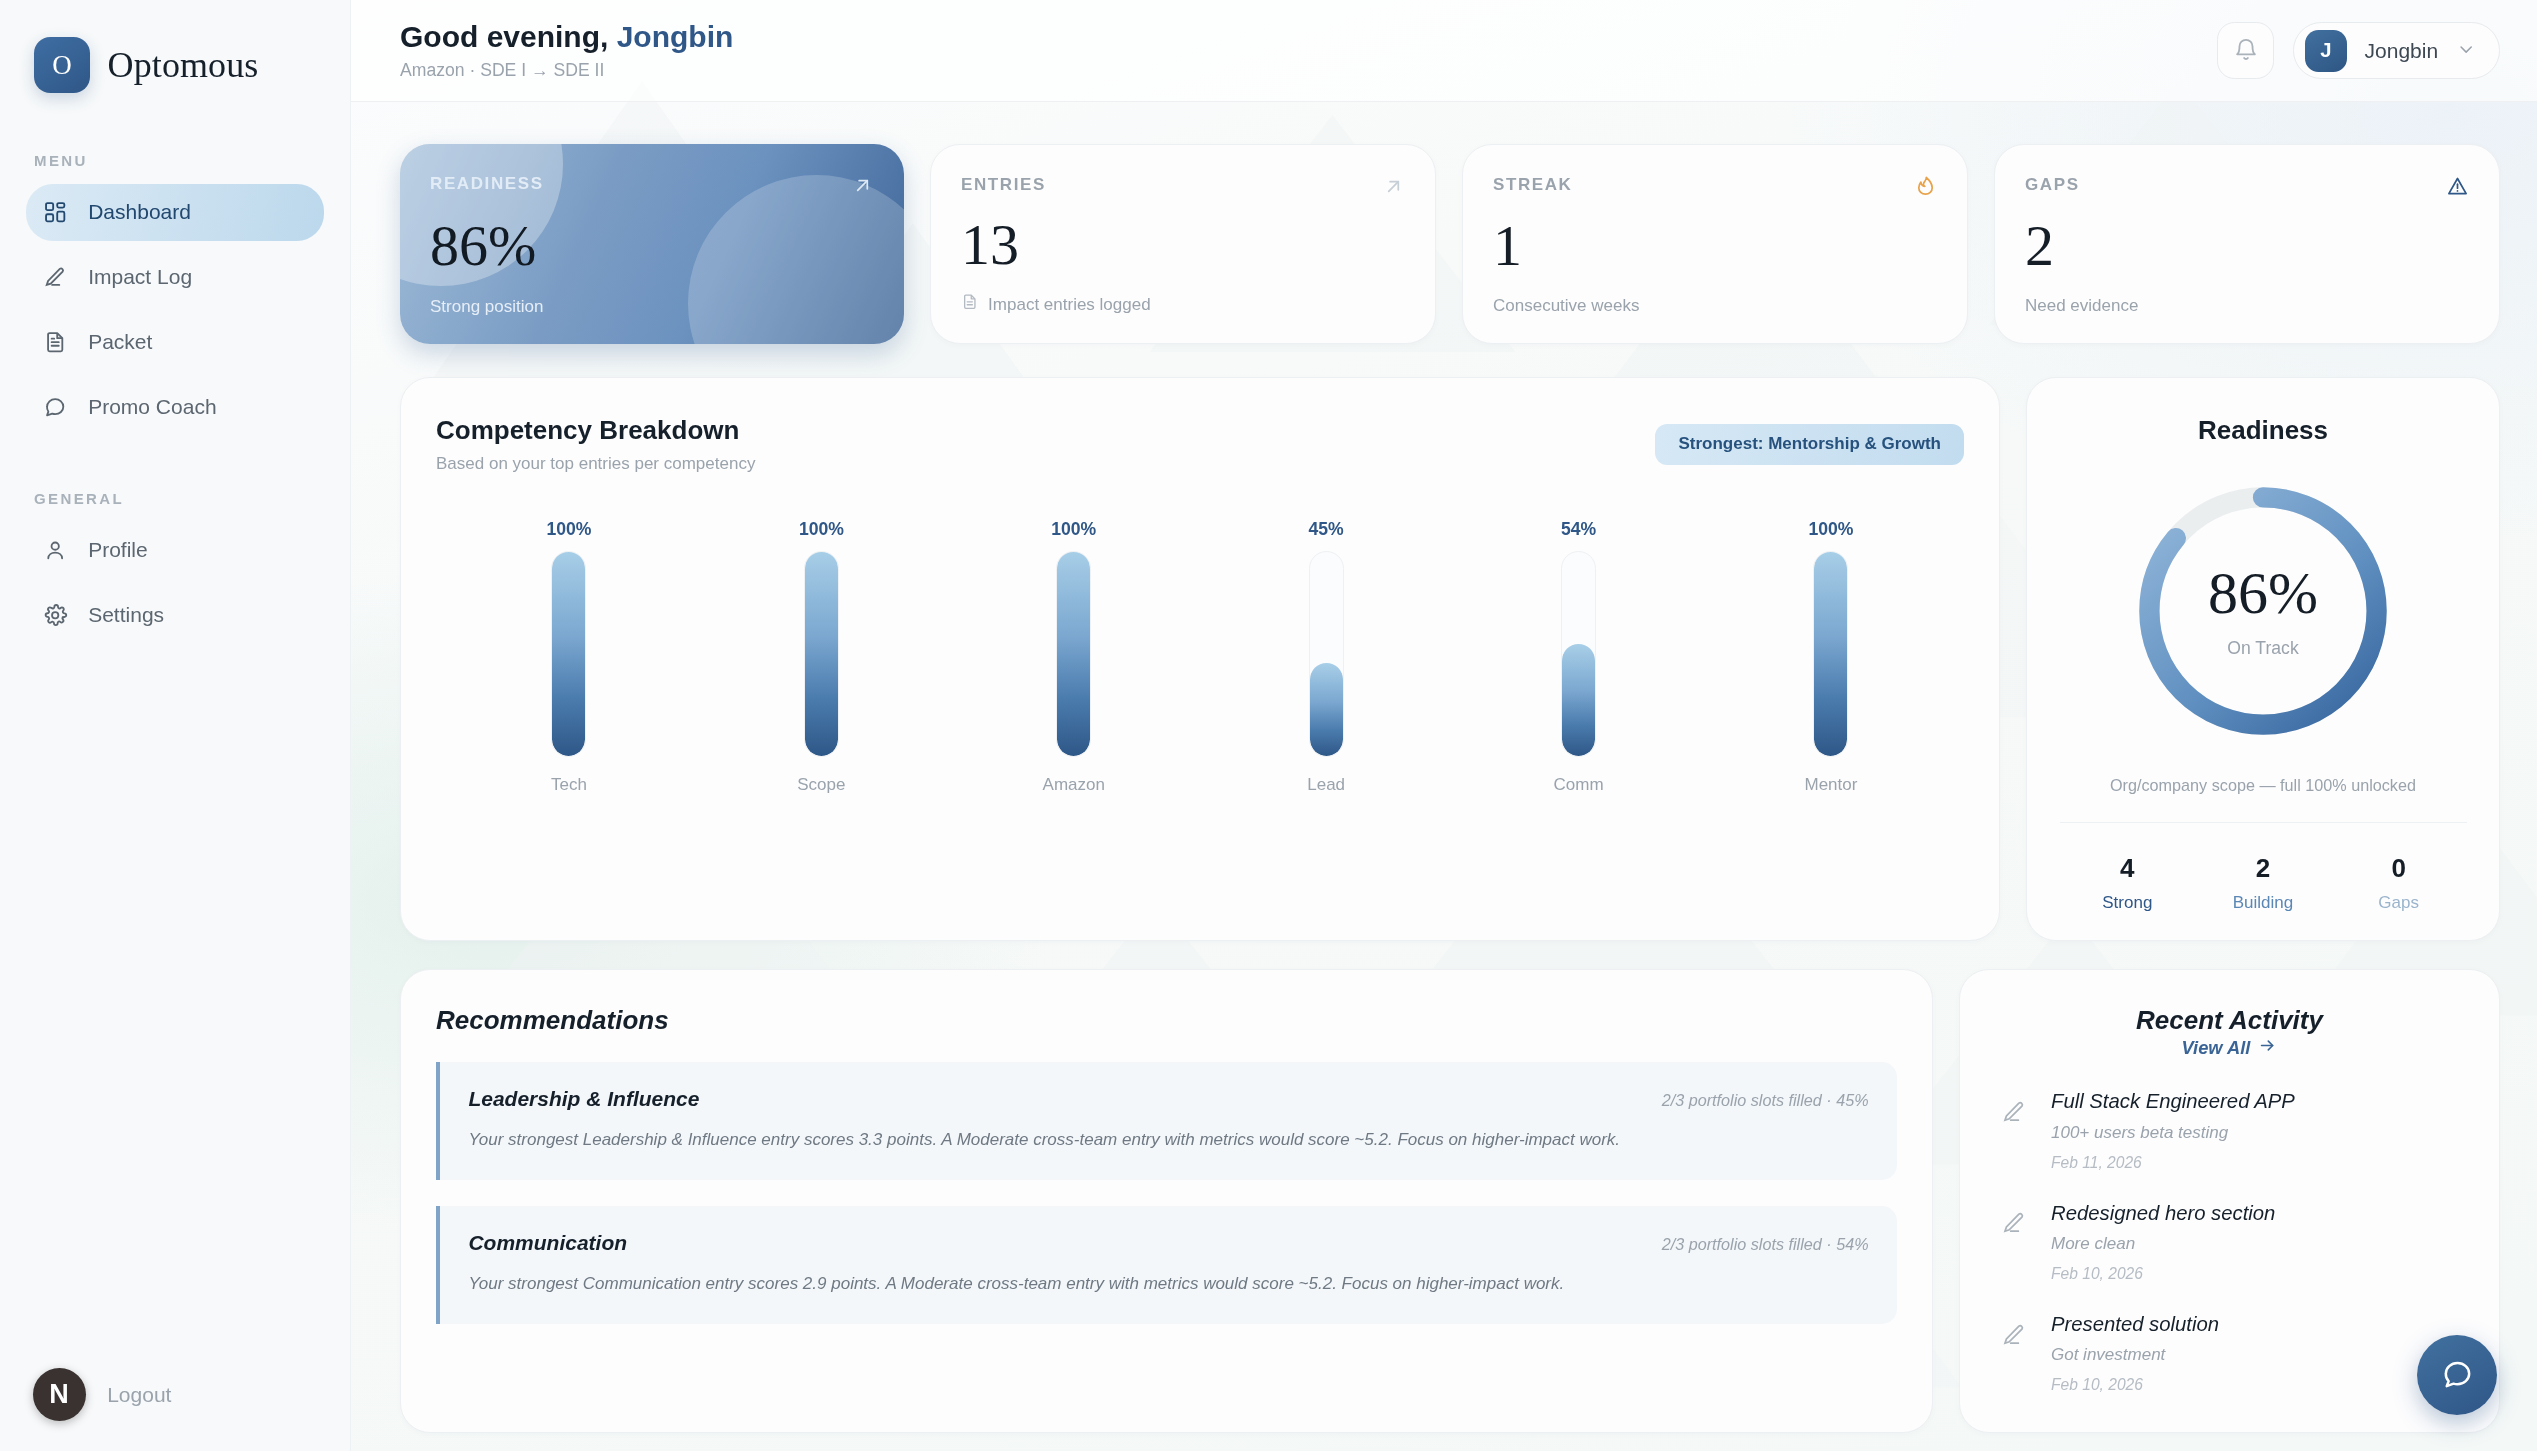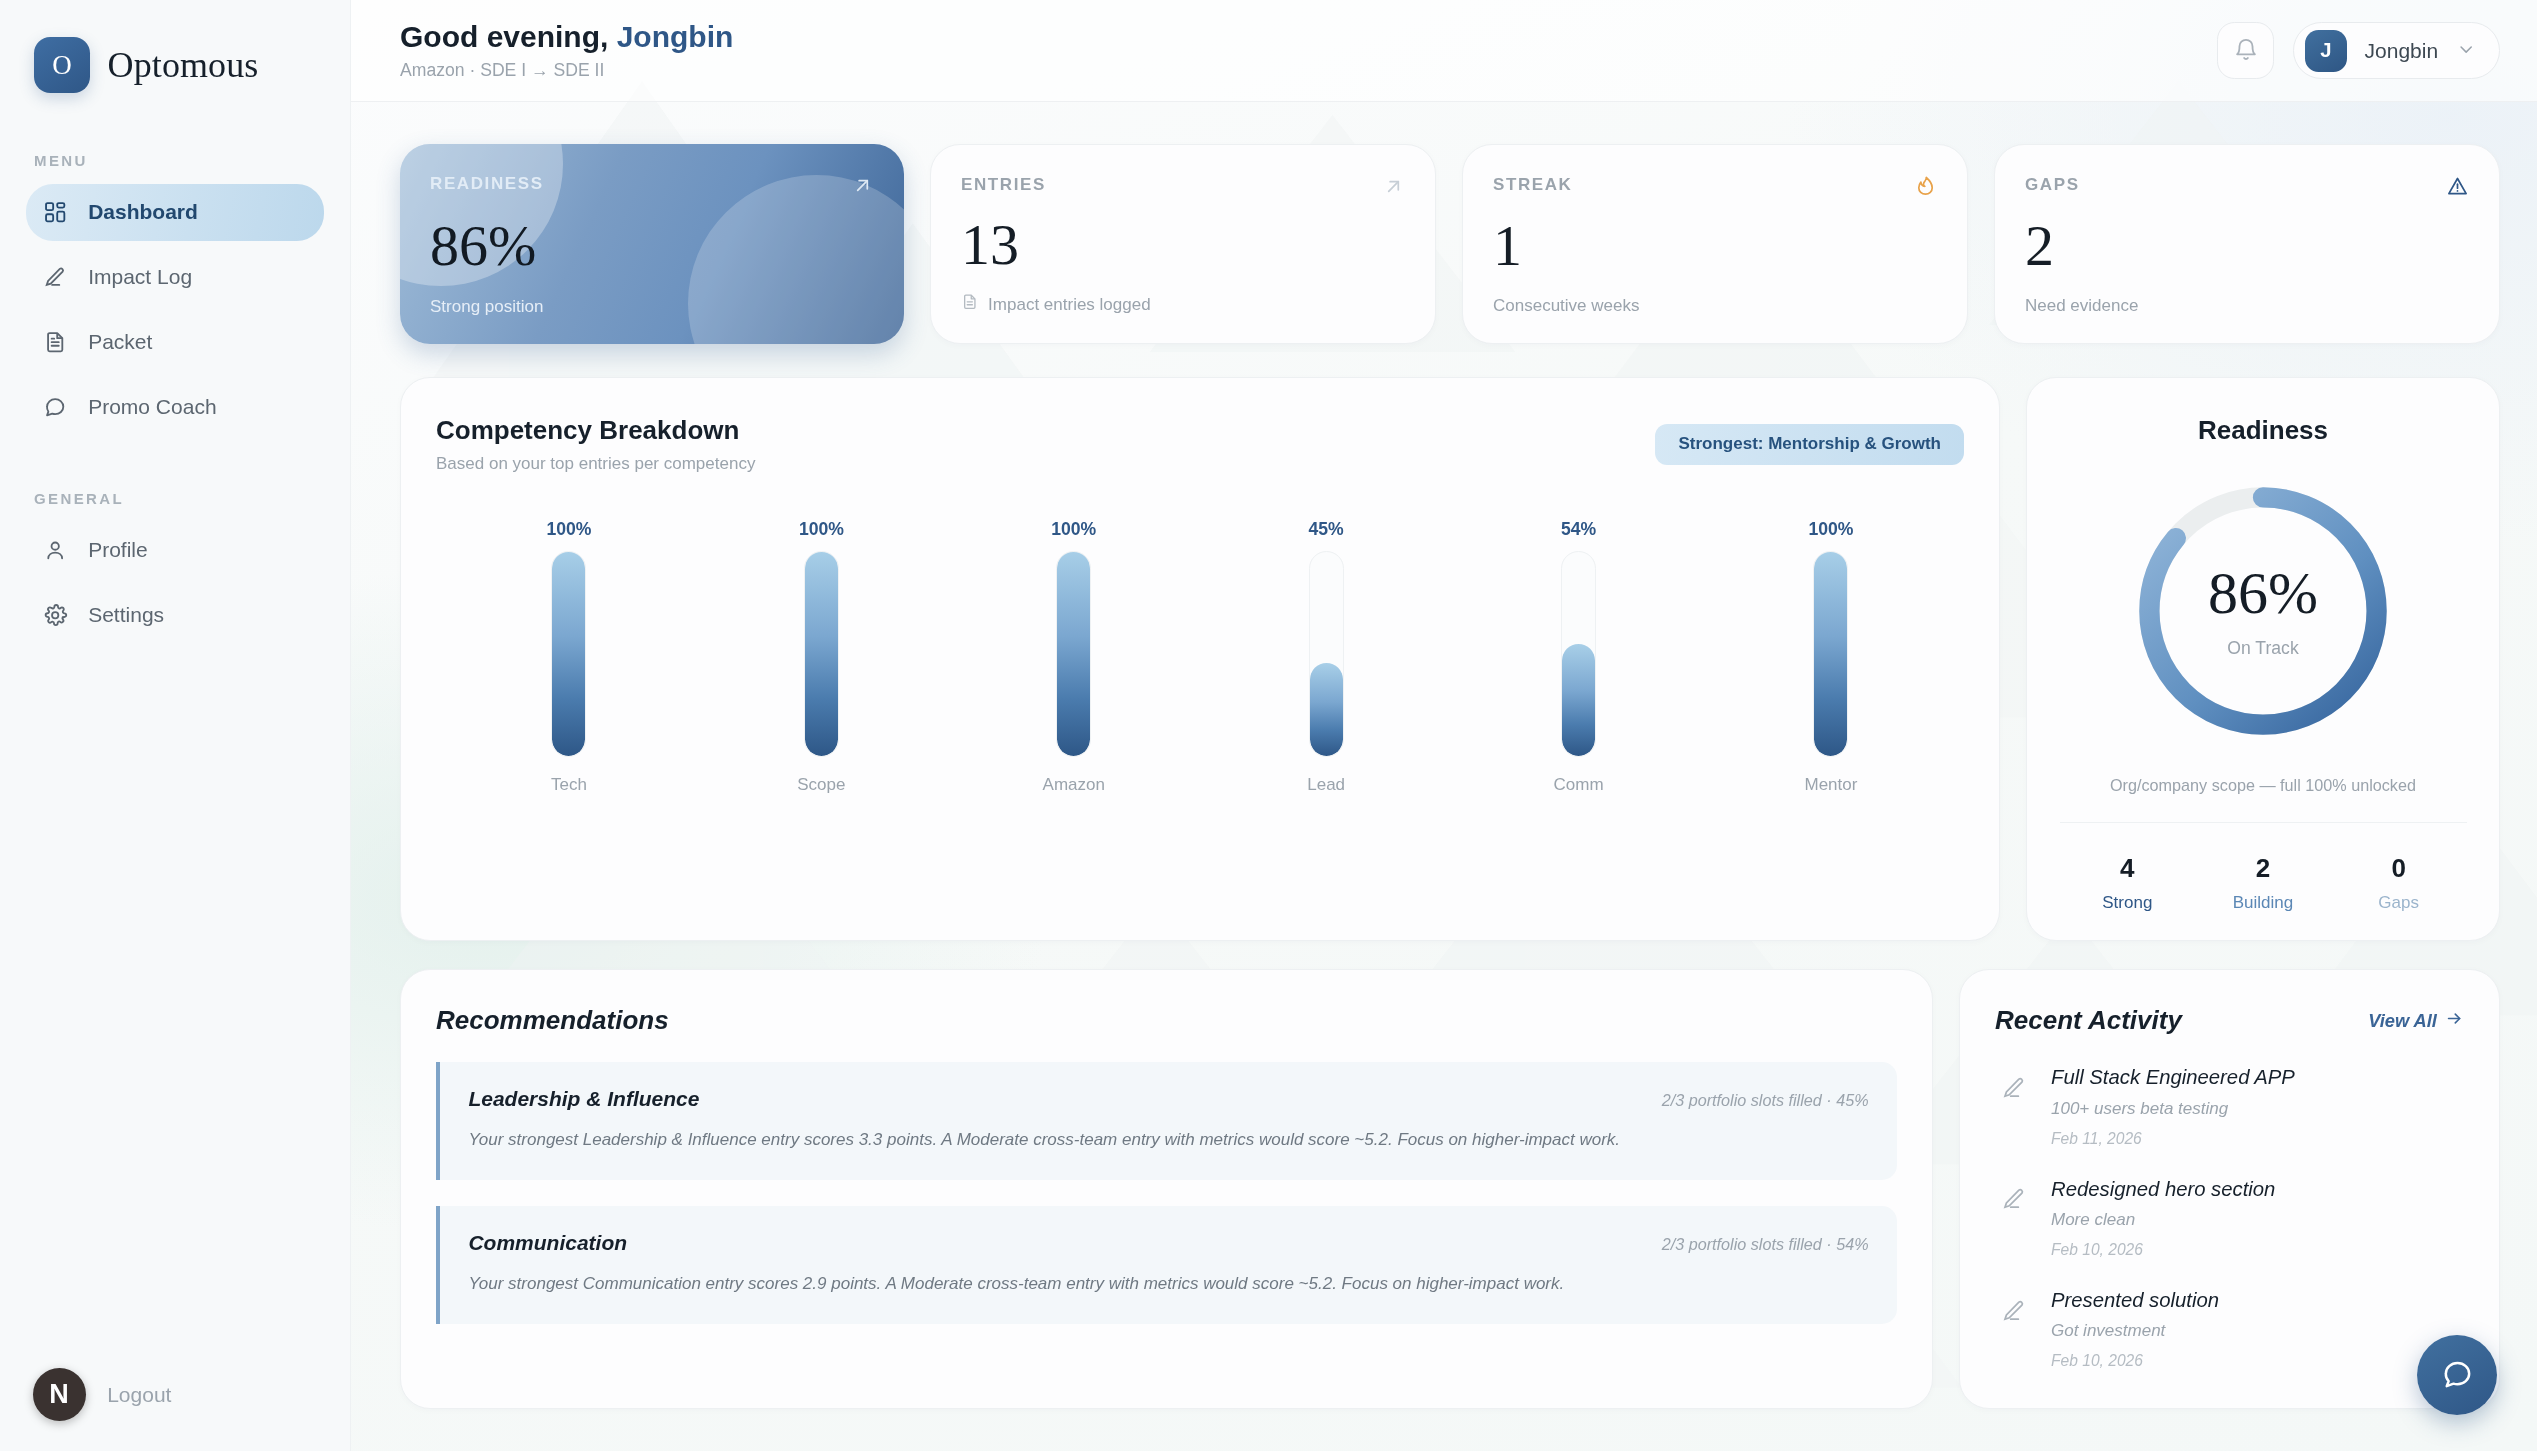--- a/index.html
+++ b/index.html
@@ -34,21 +34,21 @@
     padding: 0 34px; margin-top: 54px; margin-bottom: 15px; text-transform: uppercase;
   }
   .nav-item {
     display: flex; align-items: center; gap: 19px;
     margin: 0 26px; padding: 0 16.2px; height: 57px;
     border-radius: 15px; color: #5c6670; font-size: 21px; cursor: pointer;
   }
   .nav-item .ico { width: 27px; height: 27px; display: flex; align-items: center; justify-content: center; flex: 0 0 27px; }
   .nav-item.active {
     background: linear-gradient(100deg,#dbeaf5,#bcd8ec);
-    color: #22486f; font-weight: 700; border-radius: 27px;
+    color: #22486f; font-weight: 400; border-radius: 27px;
   }
   .nav-item.active .ico svg { stroke: #22486f; }
   .nav-gap { height: 8.1px; }
 
   .logout {
     position: absolute; left: 0; bottom: 31px; width: 100%;
     display: flex; align-items: center; gap: 21.7px; padding: 0 32.5px;
     color: #9aa3ac; font-size: 21px; cursor: pointer;
   }
   .logout-badge {
@@ -181,21 +181,21 @@
   .rec-item {
     margin-top: 26px; background: #f3f7fa; border-left: 4.7px solid #7fa4c8;
     border-radius: 0 15px 15px 0; padding: 24.4px 28.4px 27px;
   }
   .rec-row { display: flex; align-items: baseline; justify-content: space-between; gap: 20.3px; }
   .rec-name { font-size: 21px; font-weight: 700; color: #16202b; }
   .rec-meta { font-size: 16.2px; color: #9aa3ac; white-space: nowrap; }
   .rec-body { font-size: 17px; line-height: 1.62; color: #6f7983; margin-top: 15px; }
 
   .act-card { flex: 0 0 541px; padding: 35px 35px 38px; }
-  .act-head { display: flex; align-items: center; justify-content: space-between; }
+  .act-head { display: flex; align-items: center; justify-content: space-between; flex-direction: column; }
   .view-all { font-size: 18.3px; font-weight: 700; color: #3a6496; display: flex; align-items: center; gap: 8.1px; cursor: pointer; }
   .act-item { display: flex; gap: 18px; margin-top: 30px; cursor: pointer; }
   .act-ico { width: 38px; height: 38px; flex: 0 0 38px; display: flex; align-items: center; justify-content: center; margin-top: 2.7px; }
   .act-title { font-size: 20.3px; color: #16202b; font-weight: 500; }
   .act-sub { font-size: 17px; color: #9aa3ac; margin-top: 9.5px; }
   .act-date { font-size: 15.6px; color: #b5bcc3; margin-top: 10.8px; }
 
   .fab {
     position: absolute; right: 41px; bottom: 37px; width: 80px; height: 80px;
     border-radius: 50%; background: linear-gradient(150deg,#41709f,#2f5787);

